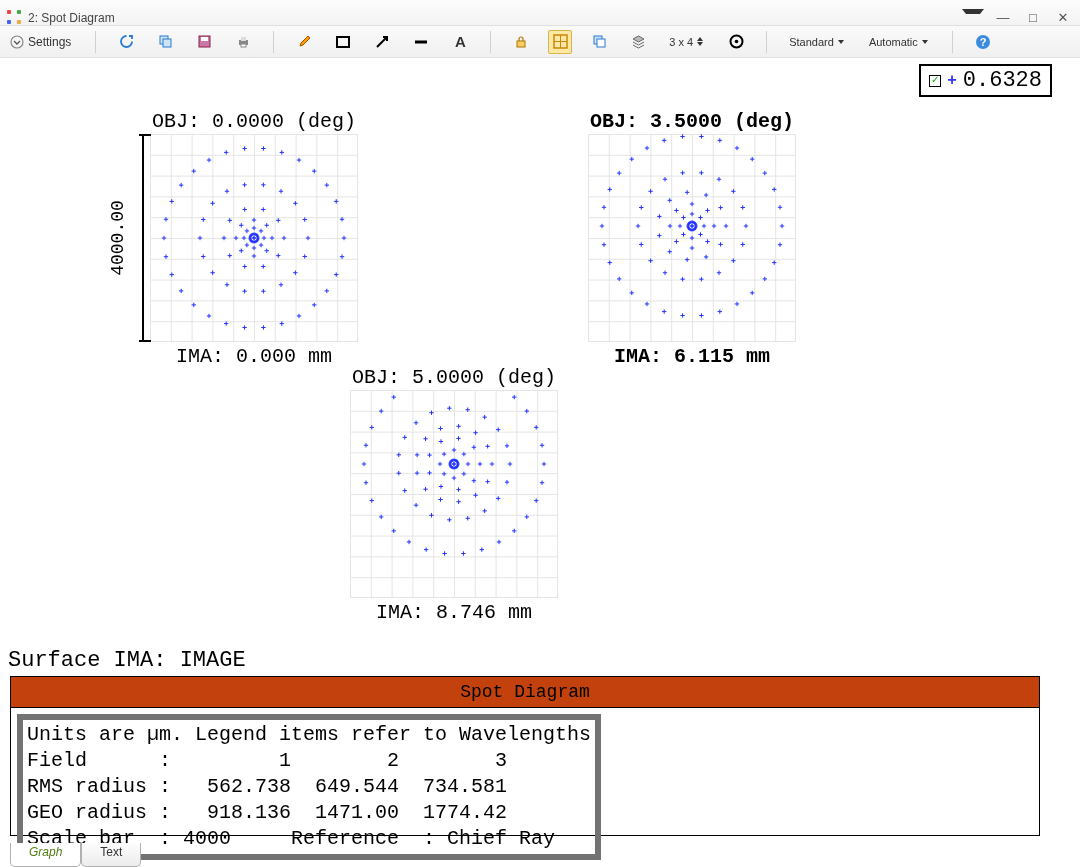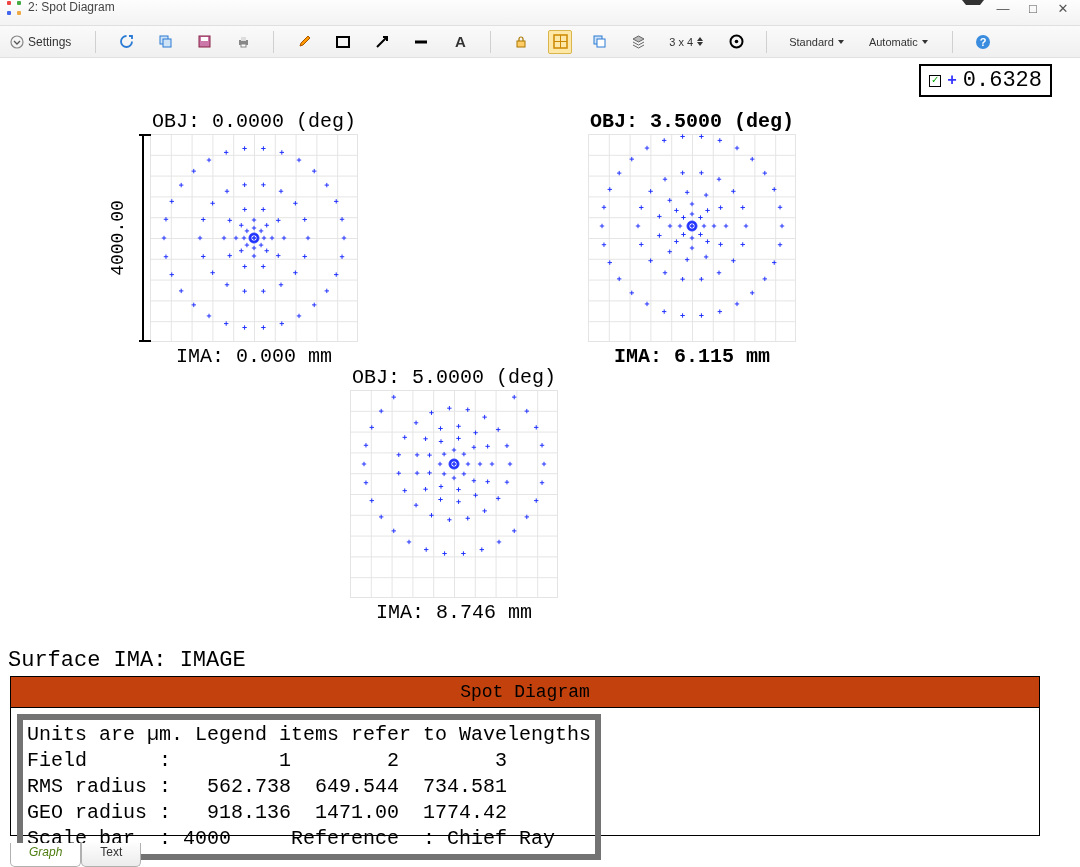--- a/index.html
+++ b/index.html
@@ -1,17 +1,17 @@
 <!DOCTYPE html>
 <html><head>
 <meta charset="utf-8">
 <style>
 * { box-sizing: border-box; margin: 0; padding: 0; }
 body { font-family: "Segoe UI", Tahoma, sans-serif; font-size: 12px; background: #fff; width: 1080px; height: 867px; overflow: hidden; position: relative; }
-.titlebar { height: 26px; display: flex; align-items: flex-start; padding: 0 6px; border-bottom: 1px solid #e0e0e0; background: linear-gradient(#fdfdfd,#f3f3f3); }
+.titlebar { height: 26px; display: flex; align-items: flex-end; padding: 0 6px; border-bottom: 1px solid #e0e0e0; background: linear-gradient(#fdfdfd,#f3f3f3); }
 .titlebar .app-icon { width: 16px; height: 16px; position: relative; margin-right: 6px; }
 .titlebar .app-icon span { position: absolute; width: 4px; height: 4px; border-radius: 1px; }
 .titlebar .title { flex: 1; color: #444; font-size: 12px; }
 .winctrls { display: flex; gap: 8px; align-items: center; }
 .winctrls span { width: 22px; height: 16px; display:flex; align-items:center; justify-content:center; color:#555; cursor:pointer; font-size:13px; }
 .toolbar { height: 32px; display:flex; align-items:center; padding:0 4px; border-bottom:1px solid #e0e0e0; background:linear-gradient(#fafafa,#f0f0f0); gap:15px; }
 .tbtn { width:24px; height:24px; display:flex; align-items:center; justify-content:center; cursor:pointer; border-radius:2px; color:#333; }
 .tbtn.active { background:#fde8a7; border:1px solid #d9b54a; }
 .tbtn.caret { width:auto; padding:0 6px 0 4px; gap:4px; font-size:11px; color:#333; }
 .settings-btn { display:flex; align-items:center; gap:4px; padding:0 6px; height:24px; cursor:pointer; color:#333; font-size:12px; border-radius:2px; }

